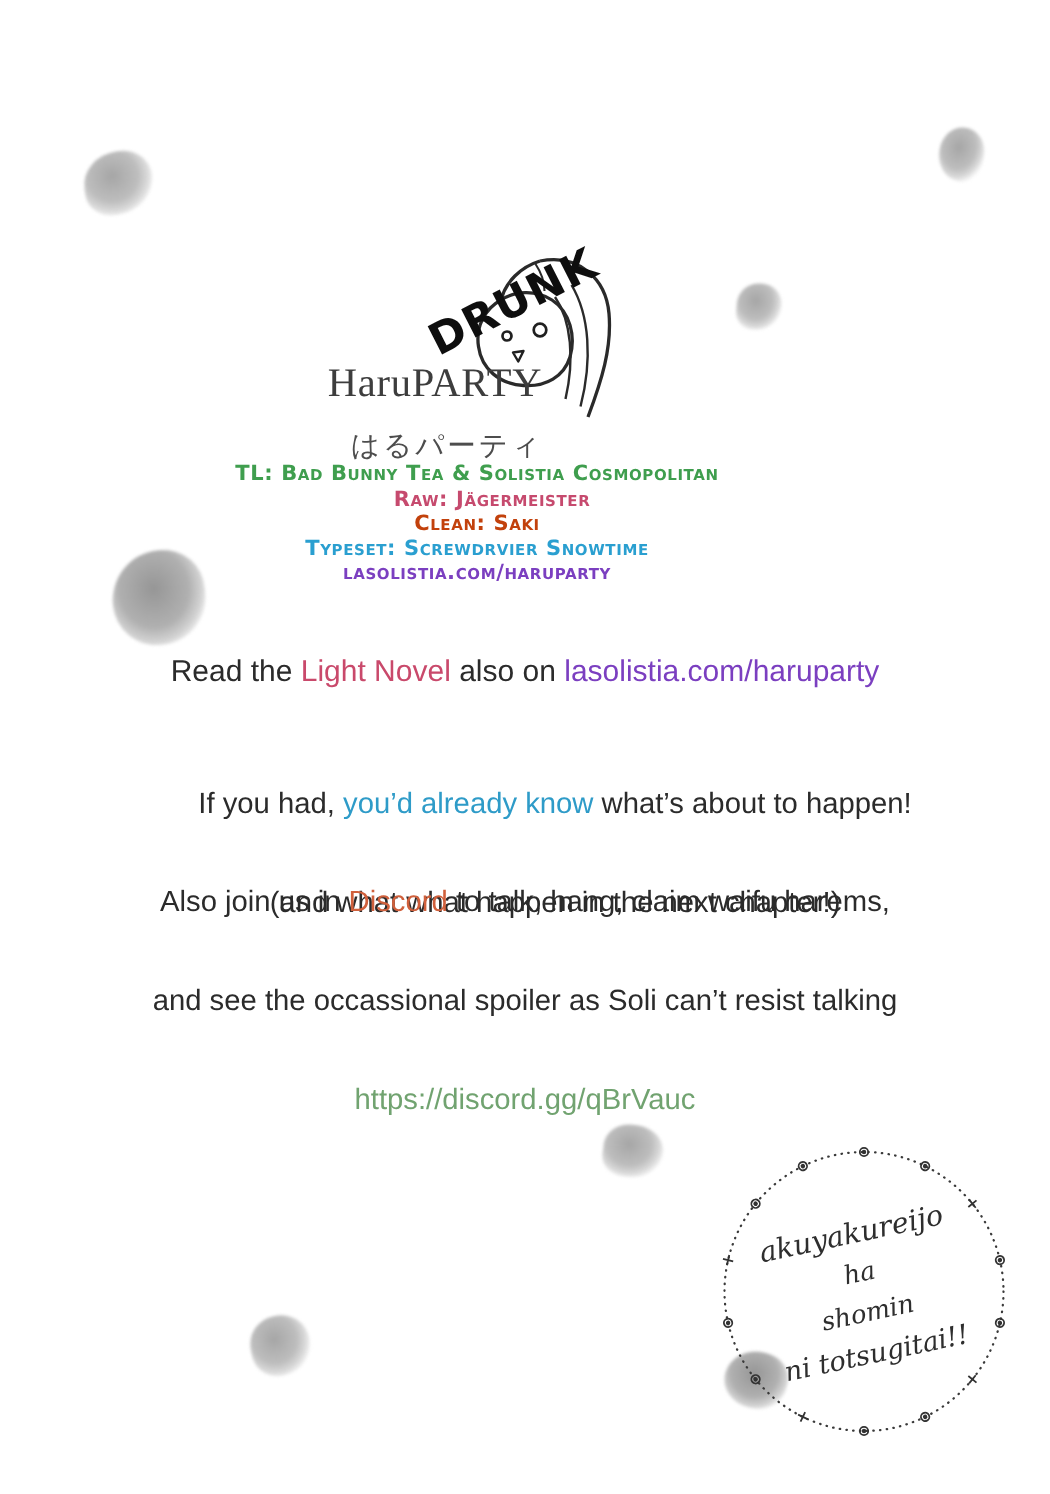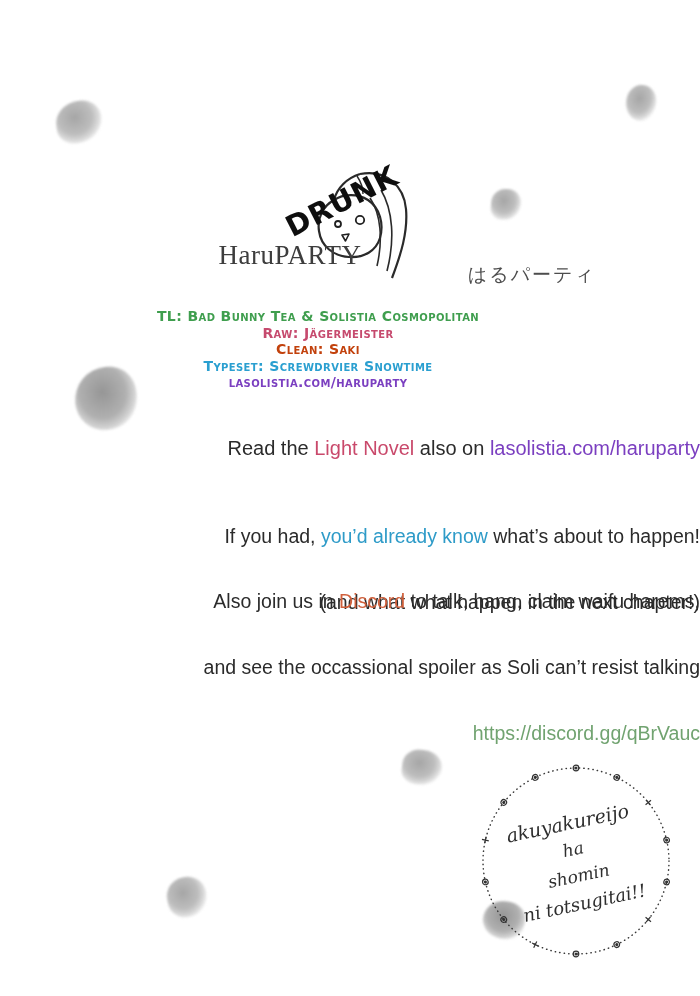--- a/index.html
+++ b/index.html
@@ -36,22 +36,22 @@
     transform-origin: center;
   }
   .mascot-svg { position: absolute; left: 300px; top: 168px; }
   .group-name {
     position: absolute; left: 0; top: 240px; width: 580px;
     text-align: center;
     font-family: Liberation Serif, serif;
     font-size: 27px; color: #3d3d3d; letter-spacing: 0.5px;
   }
   .group-name-jp {
-    position: absolute; left: 0; top: 262px; width: 596px;
-    text-align: right;
+    position: absolute; left: 0; top: 284px; width: 596px;
+    text-align: center;
     font-size: 19px; color: #4d4d4d; letter-spacing: 2px;
   }
 
   
   .credits {
     position: absolute; left: 0; top: 308px; width: 636px;
     text-align: center;
     font-family: "DejaVu Sans", sans-serif;
     font-weight: bold;
     font-variant: small-caps;
@@ -59,21 +59,21 @@
   }
   .credit-tl      { color: #3f9e4e; }
   .credit-raw     { color: #c64a6e; padding-left: 20px; }
   .credit-clean   { color: #c2410c; }
   .credit-typeset { color: #2a9fd0; }
   .credit-site    { color: #7b3fc0; }
 
   
   .para {
     position: absolute; left: 0; width: 700px;
-    text-align: right;
+    text-align: center;
     font-size: 19.5px; line-height: 22px;
     color: #2b2b2b;
     white-space: pre-wrap;
   }
   .para-read    { top: 437px; font-size: 20px; }
   .para-tease   { top: 481px; padding-left: 40px; }
   .para-discord { top: 546px; }
   .hl-lightnovel { color: #c9496b; }
   .hl-know       { color: #2e9bc8; }
   .hl-discord    { color: #d0603c; }

